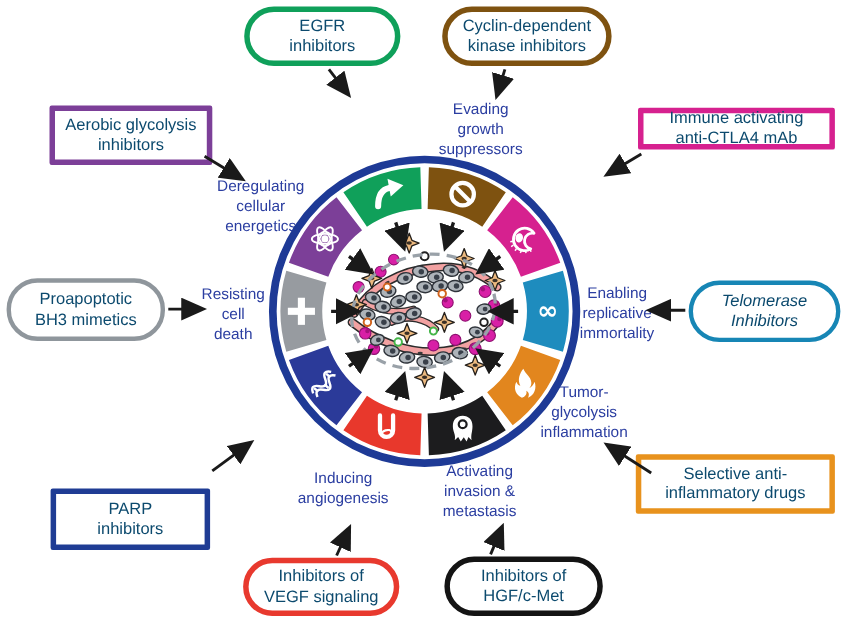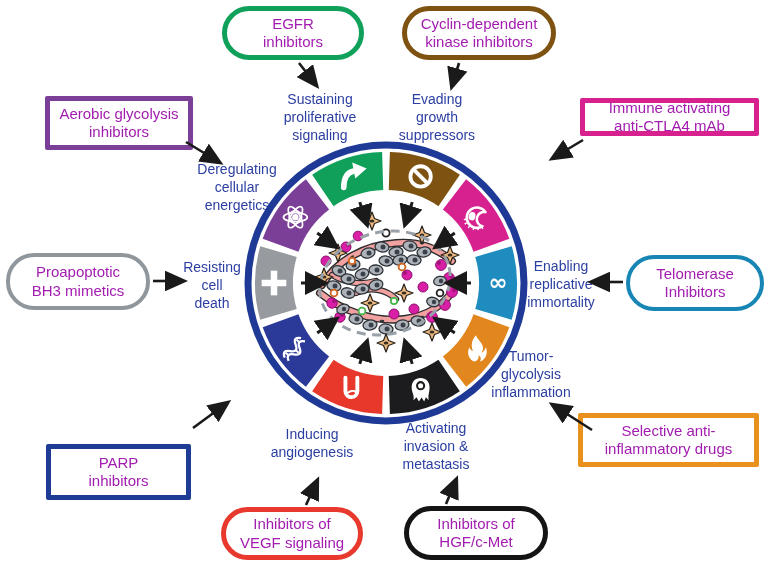--- a/index.html
+++ b/index.html
@@ -1,20 +1,20 @@
 <!DOCTYPE html>
 <html style="--label-blue: #2b3ea1;"><head>
 <meta charset="utf-8">
 <style>
   html,body{margin:0;padding:0;background:#fff;}
   .canvas{position:relative;width:769px;height:564px;background:#fff;overflow:hidden;
           font-family:"Liberation Sans","DejaVu Sans",sans-serif;}
   .therapy-box{position:absolute;display:flex;align-items:center;justify-content:center;
           text-align:center;background:#fff;border-style:solid;border-width:5px;
-          color:#a21caf;font-size:15px;line-height:1.22;white-space:pre-line;box-sizing:border-box;}
+          color:#0c4a6e;font-size:15px;line-height:1.22;white-space:pre-line;box-sizing:border-box;}
   .pill{border-radius:28px;}
   .rect{border-radius:2px;}
   .hallmark-label{position:absolute;text-align:center;color:var(--label-blue,#2b3ea1);
           font-size:14px;line-height:1.3;white-space:pre-line;}
   svg{position:absolute;left:0;top:0;}
   #ring-svg{left:236px;top:133px;}
 </style>
 </head>
 <body>
 
@@ -23,34 +23,31 @@
   <div class="therapy-box pill" style="left: 222px; top: 6px; width: 142px; height: 54px; border-color: rgb(15, 160, 90);">EGFR
 inhibitors</div>
   <div class="therapy-box pill" style="left: 402px; top: 6px; width: 154px; height: 54px; border-color: rgb(126, 82, 16);">Cyclin-dependent
 kinase inhibitors</div>
   <div class="therapy-box rect" style="left: 45px; top: 96px; width: 148px; height: 54px; border-color: rgb(124, 63, 152);">Aerobic glycolysis
 inhibitors</div>
   <div class="therapy-box rect" style="left: 580px; top: 98px; width: 179px; height: 38px; border-color: rgb(214, 33, 143);">Immune activating
 anti-CTLA4 mAb</div>
   <div class="therapy-box pill" style="left: 6px; top: 253px; width: 144px; height: 57px; border-width: 4px; border-color: rgb(143, 150, 156);">Proapoptotic
 BH3 mimetics</div>
-  <div class="therapy-box pill" style="left: 626px; top: 255px; width: 138px; height: 56px; border-width: 4px; border-color: rgb(23, 134, 181);">Telomerase
+  <div class="therapy-box pill" style="left: 626px; top: 255px; width: 138px; height: 56px; border-width: 4px; border-color: rgb(23, 134, 181); font-style: italic;">Telomerase
 Inhibitors</div>
   <div class="therapy-box rect" style="left: 46px; top: 411px; width: 145px; height: 56px; border-color: rgb(31, 60, 148); margin-top: 33px;">PARP
 inhibitors</div>
   <div class="therapy-box rect" style="left: 578px; top: 413px; width: 181px; height: 54px; border-color: rgb(232, 146, 29);">Selective anti-
 inflammatory drugs</div>
   <div class="therapy-box pill" style="left: 221px; top: 507px; width: 142px; height: 53px; border-color: rgb(232, 57, 46);">Inhibitors of
 VEGF signaling</div>
   <div class="therapy-box pill" style="left: 404px; top: 506px; width: 144px; height: 54px; border-color: rgb(20, 20, 20);">Inhibitors of
 HGF/c-Met</div>
 
-  <div class="hallmark-label" style="left:255px;top:90px;width:130px;">Sustaining
-proliferative
-signaling</div>
   <div class="hallmark-label" style="left:377px;top:90px;width:120px;">Evading
 growth
 suppressors</div>
   <div class="hallmark-label" style="left:498px;top:257px;width:126px;">Enabling
 replicative
 immortality</div>
   <div class="hallmark-label" style="left:468px;top:347px;width:126px;">Tumor-
 glycolysis
 inflammation</div>
   <div class="hallmark-label" style="left:374px;top:419px;width:124px;">Activating

